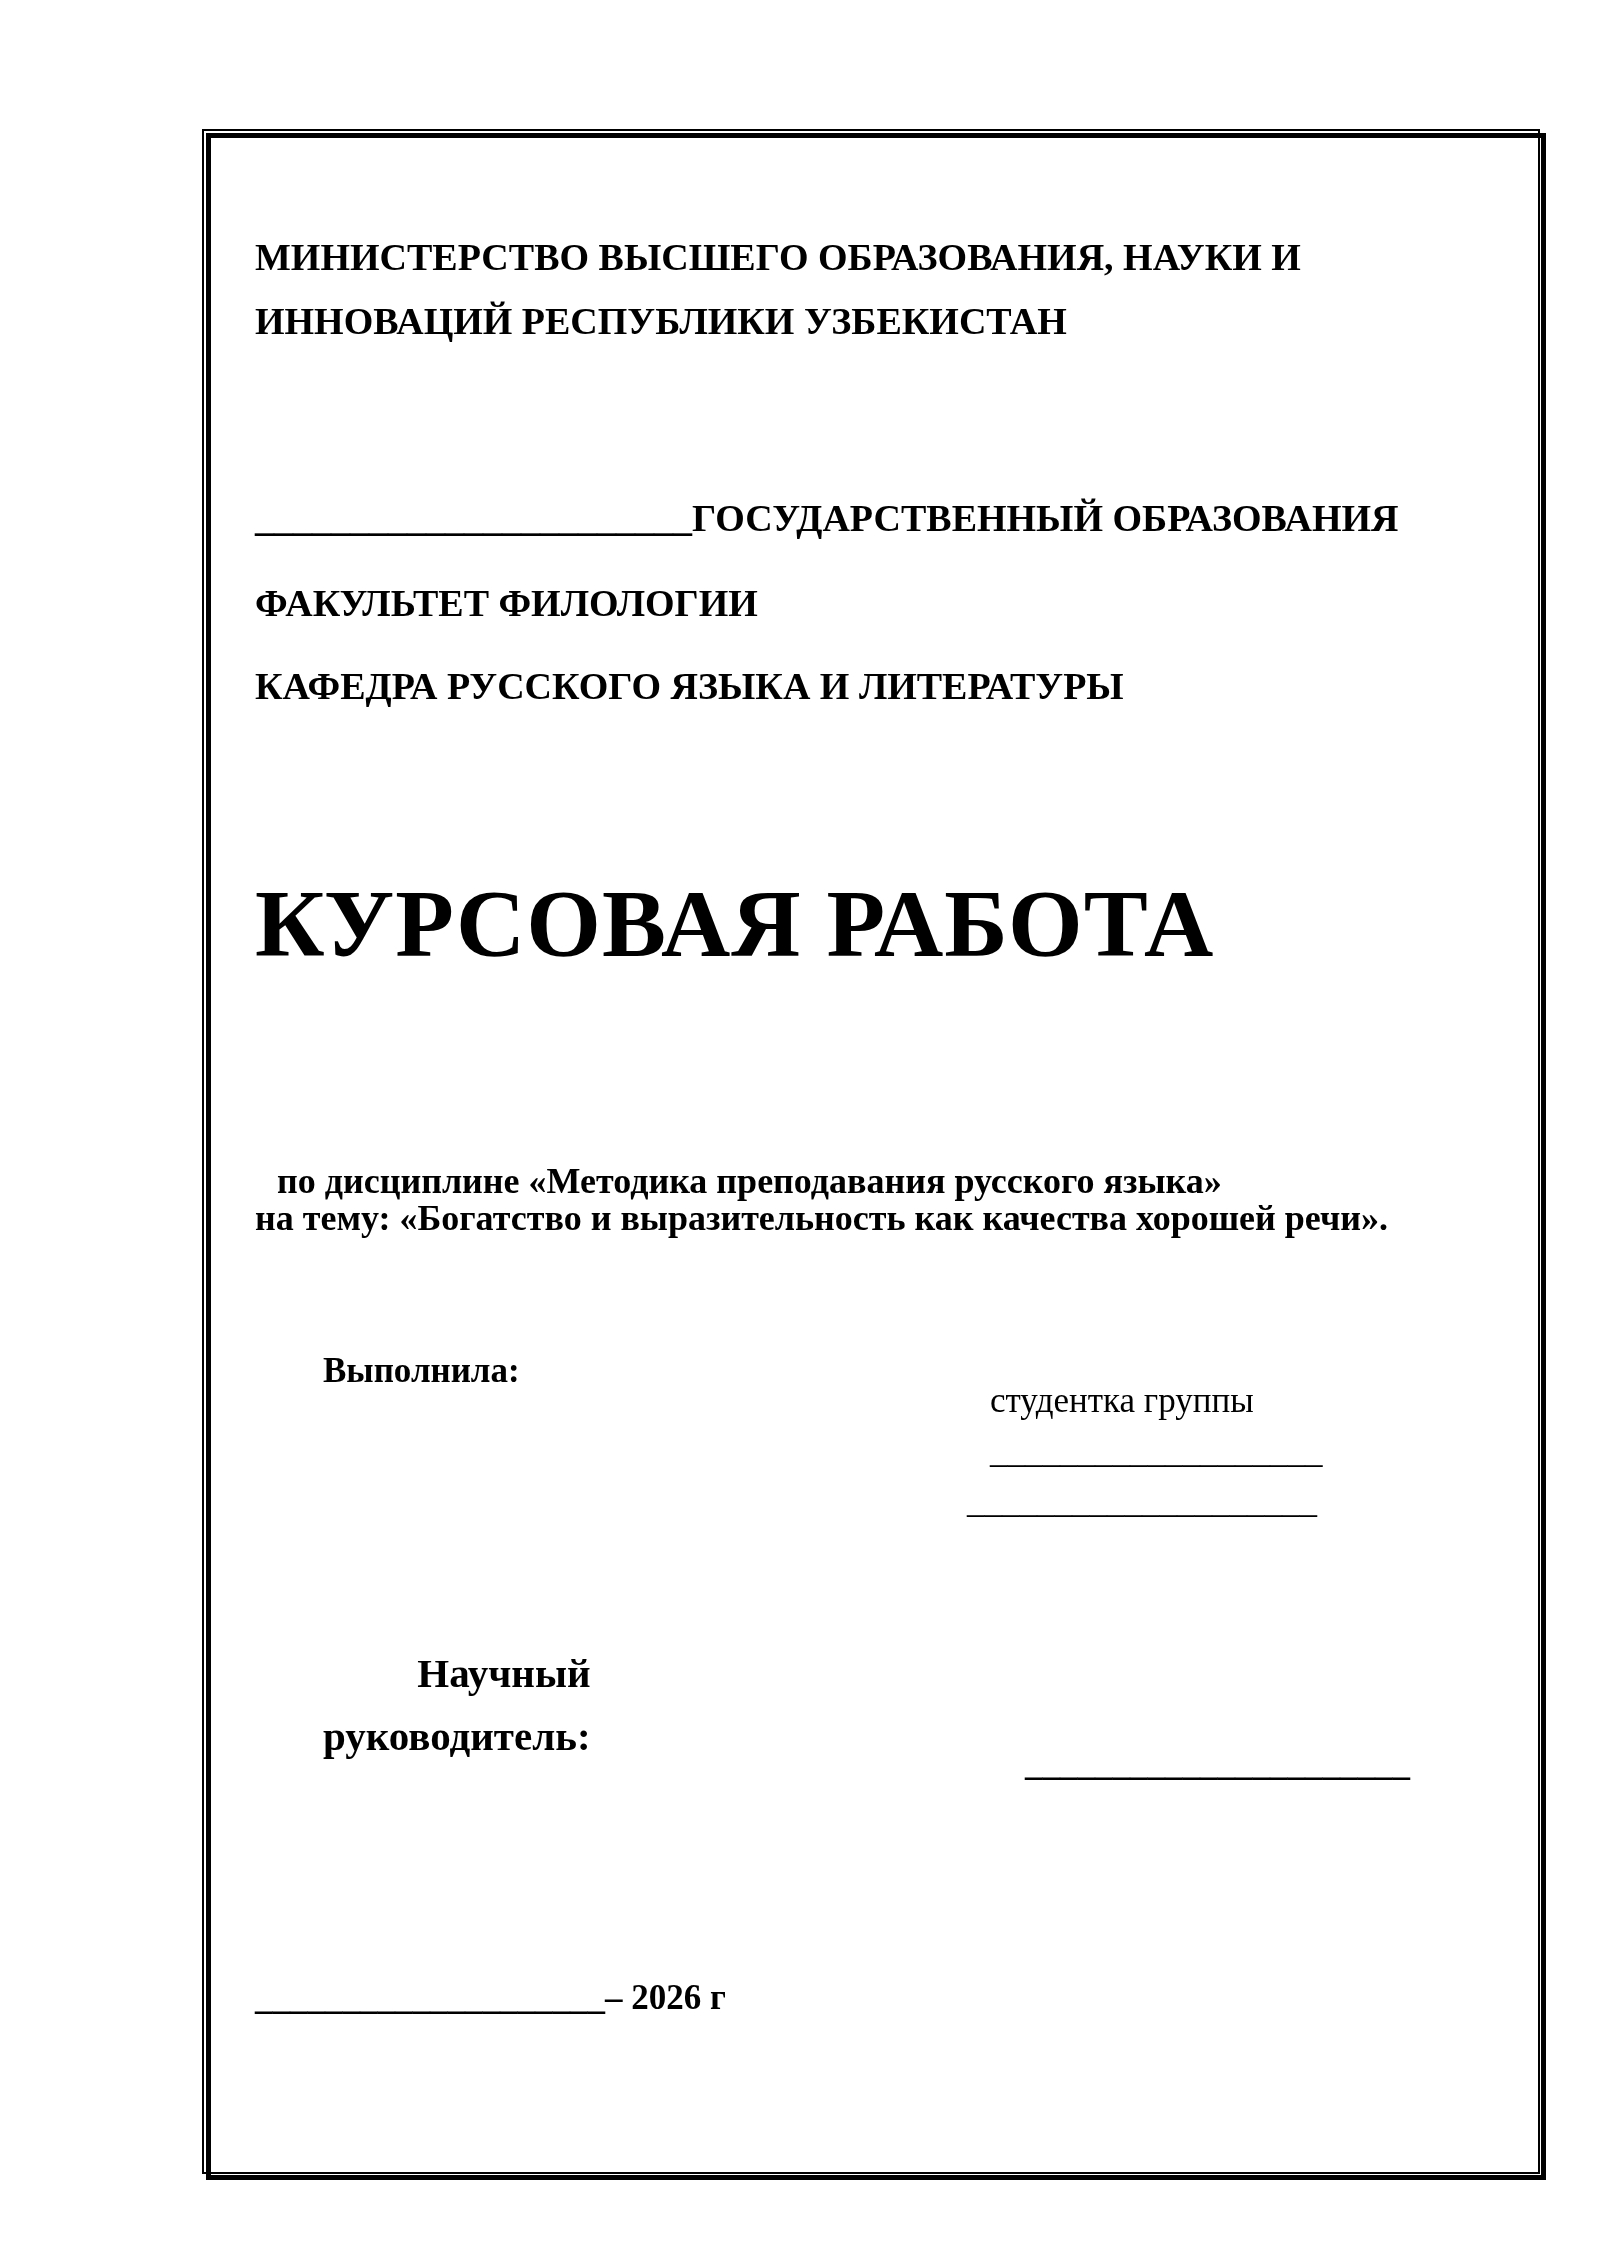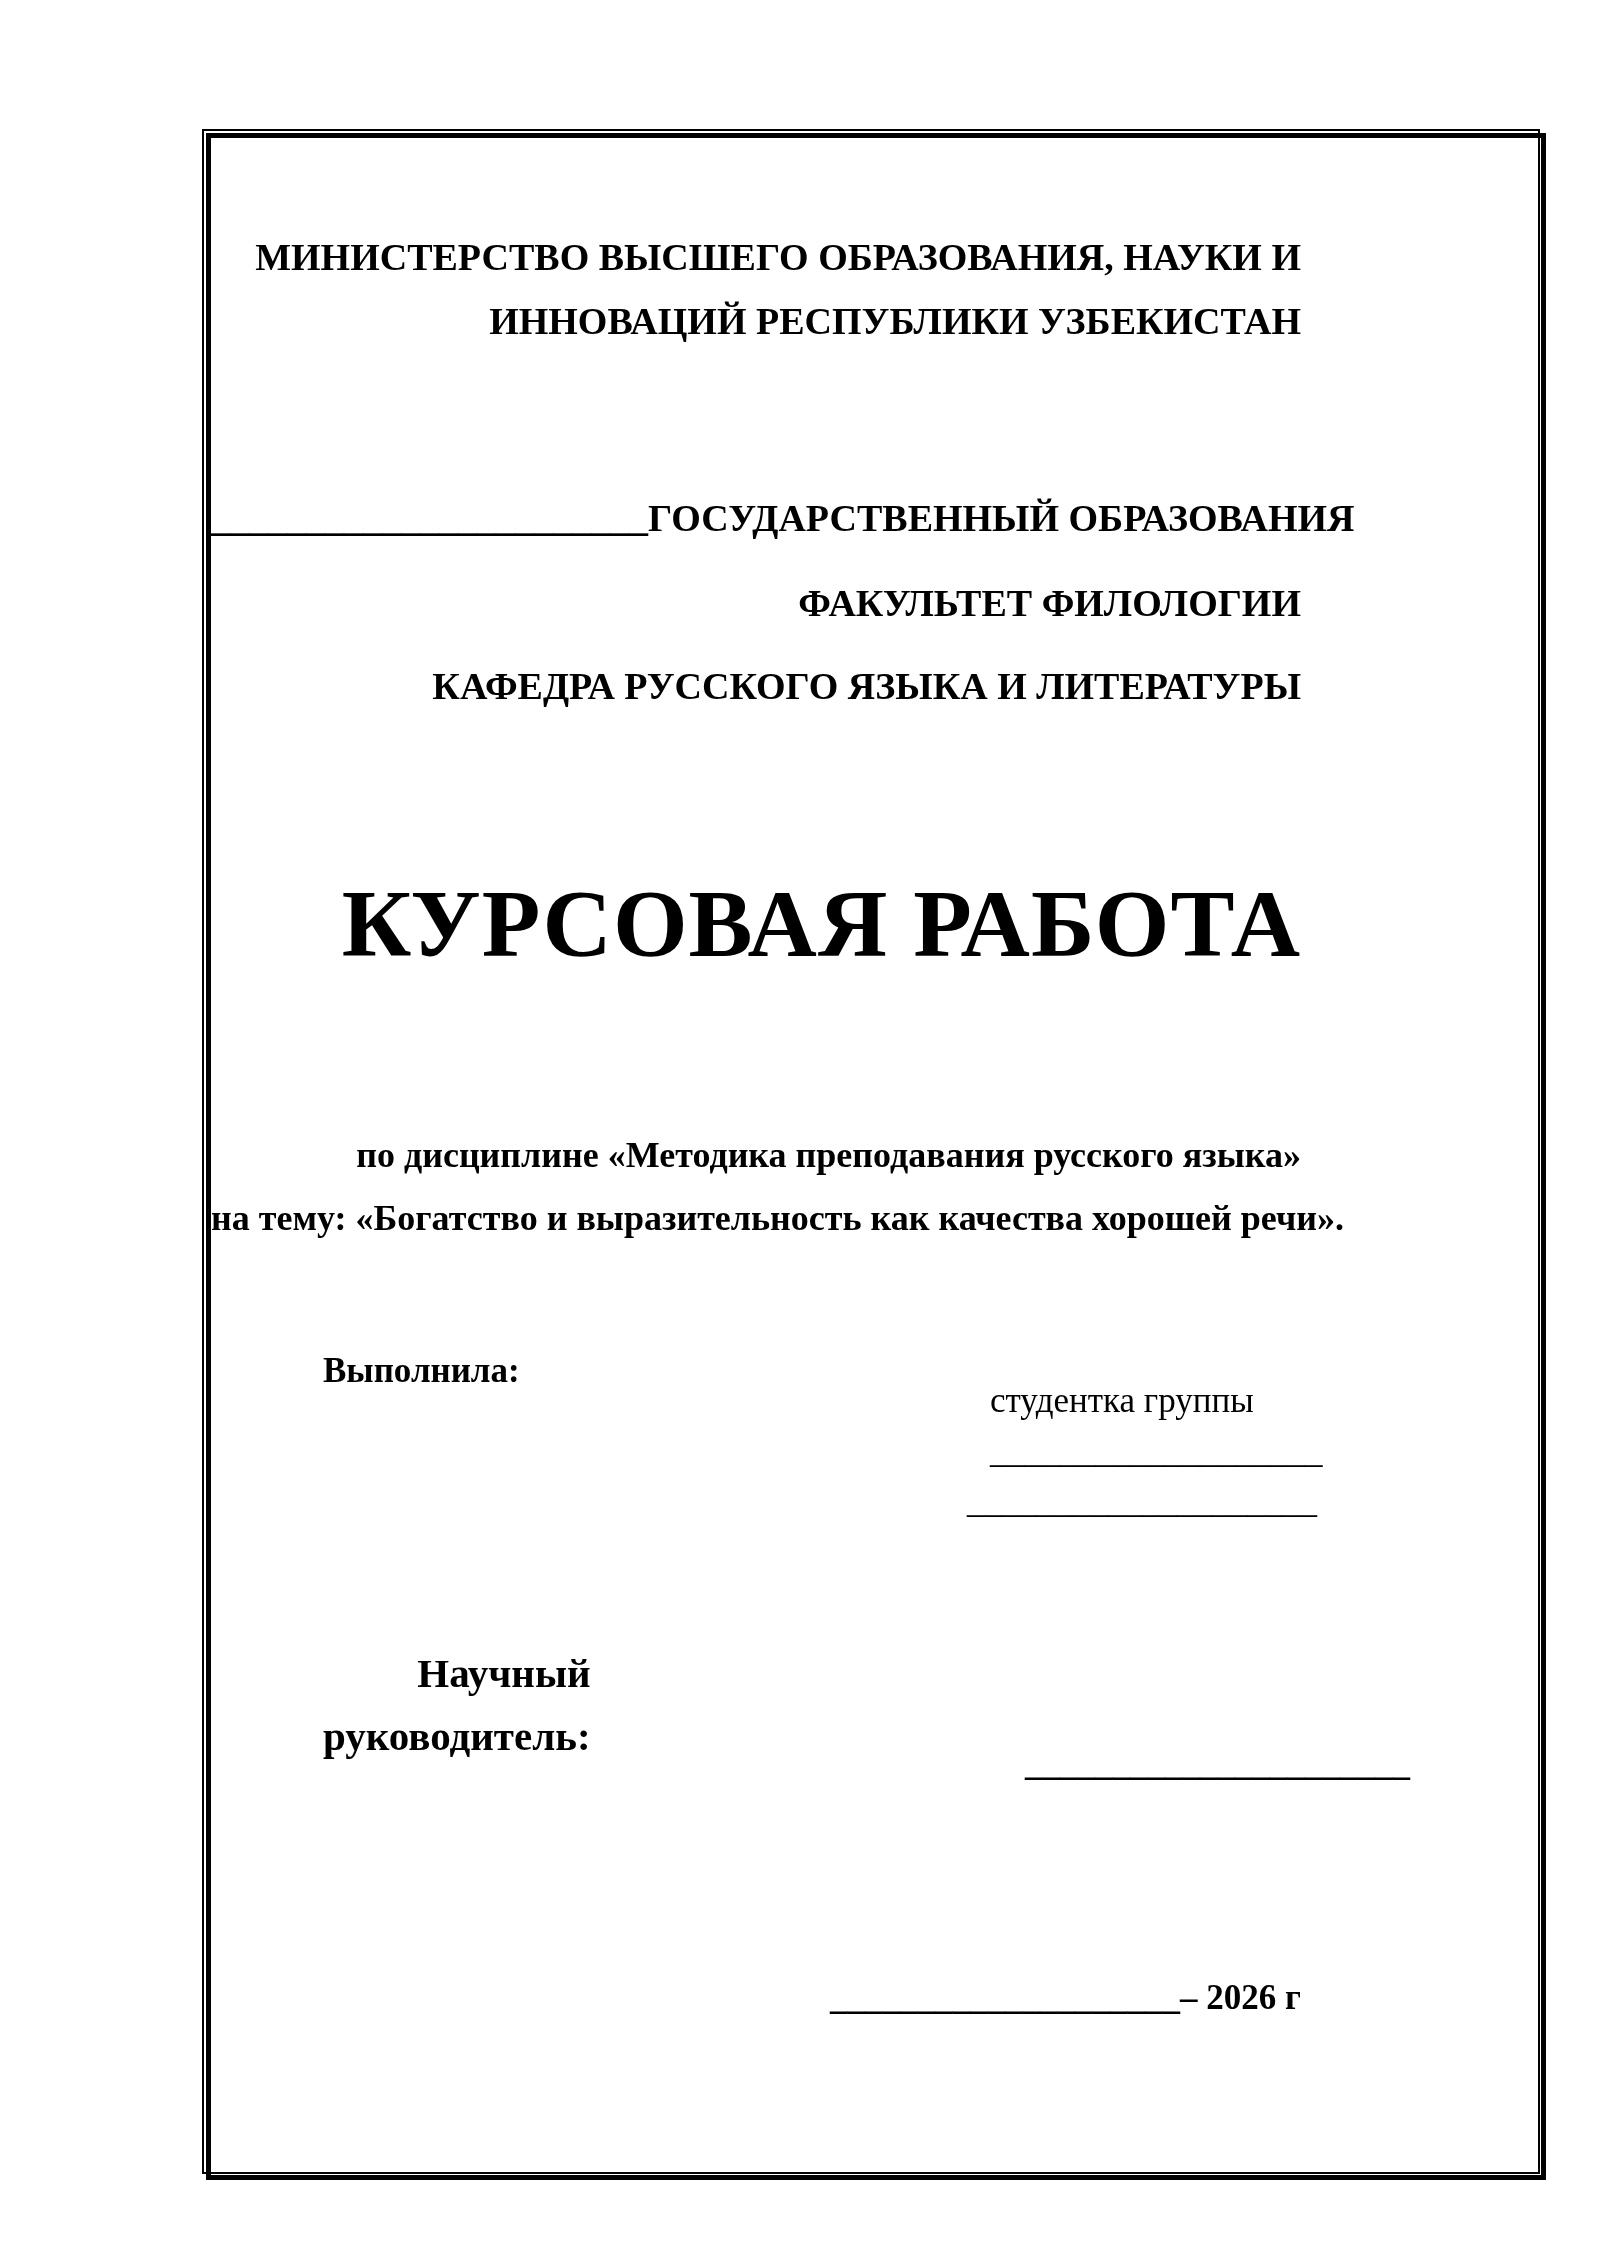--- a/index.html
+++ b/index.html
@@ -32,30 +32,31 @@
     left: -9px;
     right: 1px;
     bottom: 1px;
     border: 2px solid #000;
     pointer-events: none;
   }
   .line {
     position: absolute;
     left: 211px;
     width: 1090px;
-    text-align: right;
+    text-align: left;
     font-weight: bold;
     white-space: nowrap;
+    padding-left: 44px;
   }
   .ministry    { top: 225px;  font-size: 38px; line-height: 64px; }
   .university  { top: 486px;  font-size: 38px; line-height: 64px; }
   .faculty     { top: 571px;  font-size: 38px; line-height: 64px; }
   .department  { top: 654px;  font-size: 38px; line-height: 64px; }
   .title       { top: 864px;  font-size: 96px; line-height: 120px; letter-spacing: 1px; }
-  .discipline  { top: 1124px; font-size: 36px; line-height: 62px; }
+  .discipline  { top: 1150px; font-size: 36px; line-height: 62px; margin-left: 22px; }
   .topic       { top: 1187px; font-size: 36px; line-height: 62px; }
   .footer-line { top: 1966px; font-size: 35px; line-height: 63px; }
 
   .author-label {
     position: absolute;
     left: 323px;
     top: 1340px;
     font-size: 35px;
     line-height: 62px;
     font-weight: bold;

